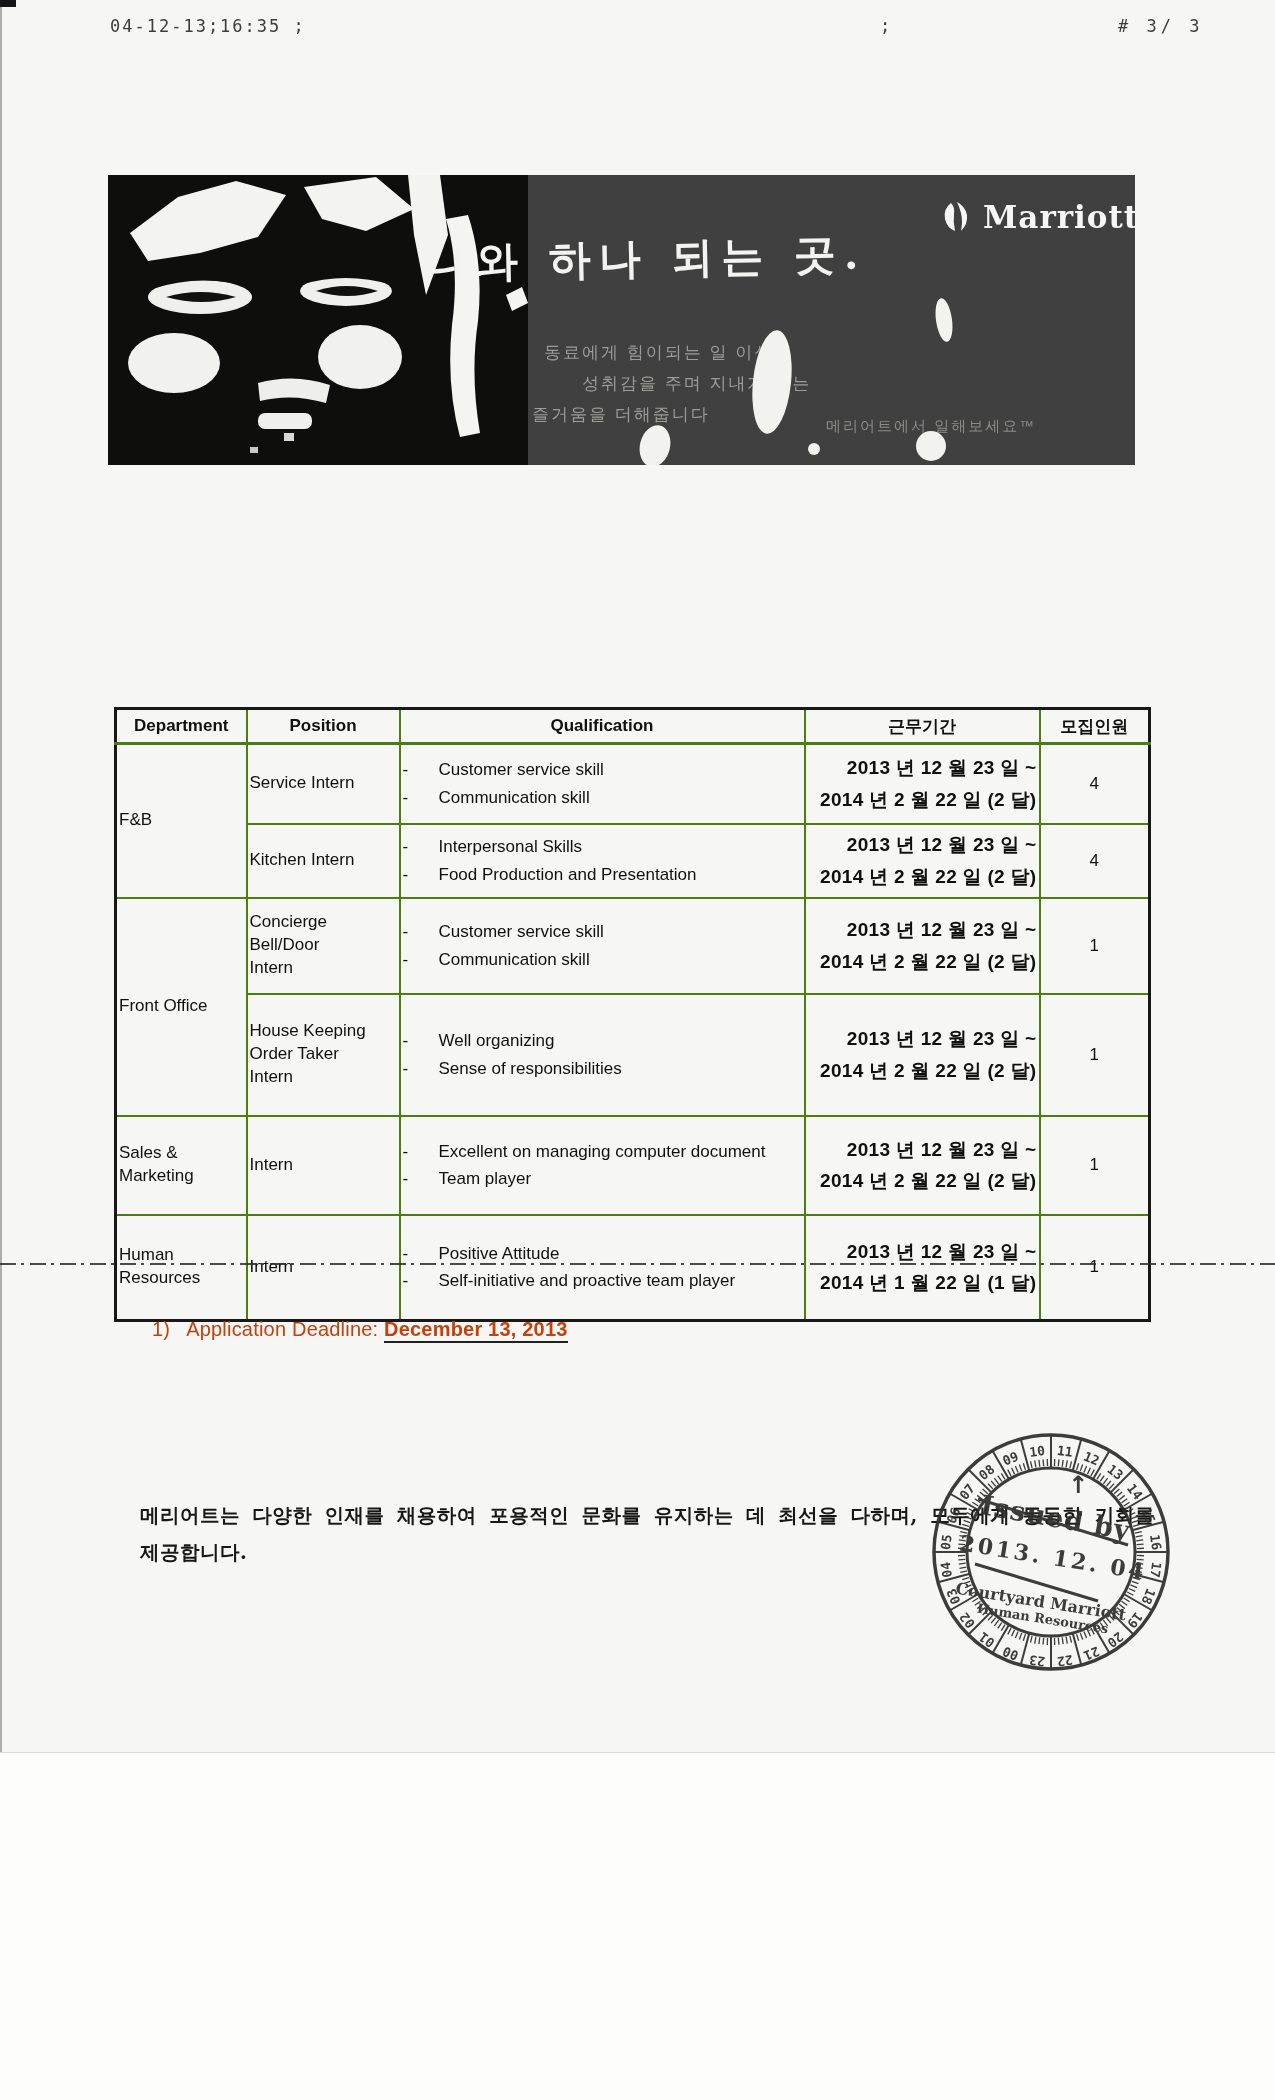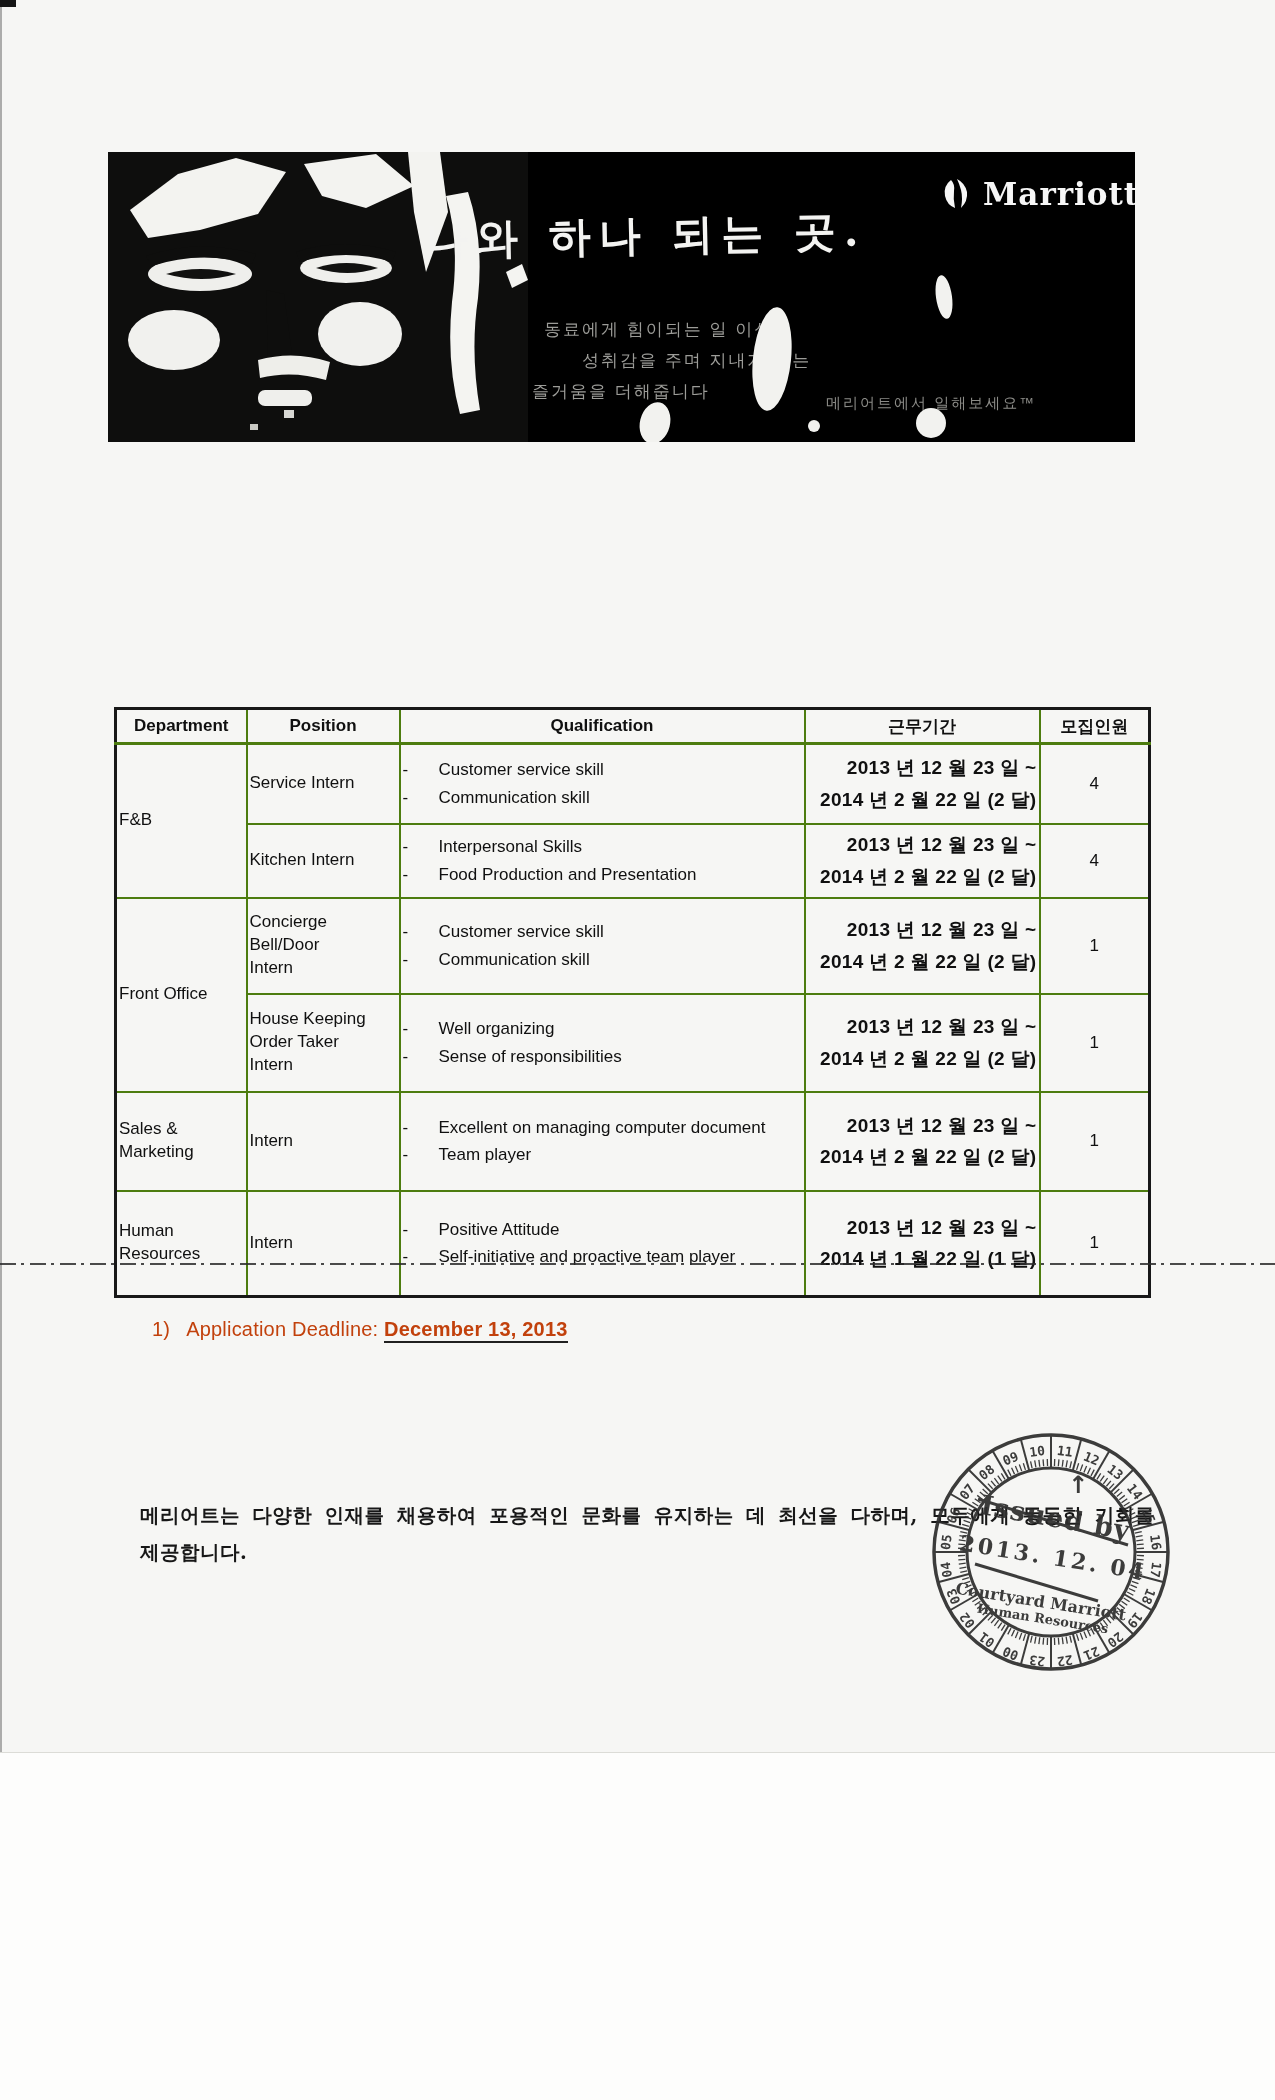--- a/index.html
+++ b/index.html
@@ -14,21 +14,21 @@
   .corner-mark { position:absolute; left:0; top:0; width:16px; height:7px; background:#151515; }
 
   
   .fax-header { position:absolute; top:16px; left:0; width:1275px; height:26px;
     font-family:"DejaVu Sans Mono", monospace; font-size:17px; letter-spacing:2px; color:#3d3d3d; }
   .fax-left { position:absolute; left:110px; top:0; }
   .fax-mid { position:absolute; left:880px; top:0; }
   .fax-right { position:absolute; left:1118px; top:0; letter-spacing:4px; }
 
   
-  .banner { position:absolute; left:108px; top:152px; width:1027px; height:290px; background:#000000; overflow:hidden; }
+  .banner { position:absolute; left:108px; top:175px; width:1027px; height:290px; background:#404040; overflow:hidden; }
   .banner-face { position:absolute; left:0; top:0; }
   .banner-logo { position:absolute; left:833px; top:24px; display:flex; align-items:center; gap:8px; color:#f6f6f6; }
   .banner-logo-text { font-family:"DejaVu Serif", serif; font-weight:700; font-size:31px; letter-spacing:1px; }
   .banner-headline { position:absolute; left:318px; top:56px; width:420px; color:#f3f3f1;
     font-family:"DejaVu Serif", serif; font-weight:700; font-size:42px; letter-spacing:8px;
     transform:rotate(-1.2deg); white-space:nowrap; }
   .banner-sub { position:absolute; left:436px; top:162px; color:#9c9c98; font-size:17px; line-height:31px; letter-spacing:2px; }
   .banner-sub .l2 { margin-left:38px; }
   .banner-sub .l3 { margin-left:-12px; }
   .banner-tagline { position:absolute; left:718px; top:242px; color:#8b8b87; font-size:15px; letter-spacing:2px; }
@@ -79,20 +79,25 @@
 </head>
 <body>
 
 <div class="page">
 
   <div class="scan-area"></div>
   <div class="scan-bottom-line"></div>
   <div class="edge-line"></div>
   <div class="corner-mark"></div>
 
+  <div class="fax-header">
+    <span class="fax-left">04-12-13;16:35  ;</span>
+    <span class="fax-mid">;</span>
+    <span class="fax-right">#  3/  3</span>
+  </div>
 
   <div class="banner">
     <svg class="banner-face" width="420" height="290" viewBox="0 0 420 290">
       <rect x="0" y="0" width="420" height="290" fill="#0e0e0d"></rect>
       <path d="M22,58 L70,22 L128,6 L178,20 L150,62 L92,78 L40,86 Z" fill="#f3f3f0"></path>
       <path d="M196,12 L268,2 L306,34 L258,56 L214,44 Z" fill="#f3f3f0"></path>
       <path d="M300,0 L332,0 L340,60 L318,120 L306,60 Z" fill="#f3f3f0"></path>
       <ellipse cx="92" cy="122" rx="52" ry="17" fill="#efefec"></ellipse>
       <ellipse cx="238" cy="116" rx="46" ry="15" fill="#efefec"></ellipse>
       <path d="M38,104 Q90,86 148,102 L144,112 Q92,98 44,114 Z" fill="#0e0e0d"></path>
@@ -194,21 +199,21 @@
               <span>Customer service skill</span>
             </div>
             <div class="qual-item">
               <span class="qual-dash">-</span>
               <span>Communication skill</span>
             </div>
           </td>
           <td class="period-cell">2013 년 12 월 23 일 ~<br>2014 년 2 월 22 일 (2 달)</td>
           <td class="count-cell">1</td>
         </tr>
-        <tr style="height: 98px; margin-top: 21px;">
+        <tr style="height: 122px; margin-top: 21px;">
           <td class="cell-center">House Keeping<br>Order Taker<br>Intern</td>
           <td class="qual-cell">
             <div class="qual-item">
               <span class="qual-dash">-</span>
               <span>Well organizing</span>
             </div>
             <div class="qual-item">
               <span class="qual-dash">-</span>
               <span>Sense of responsibilities</span>
             </div>

